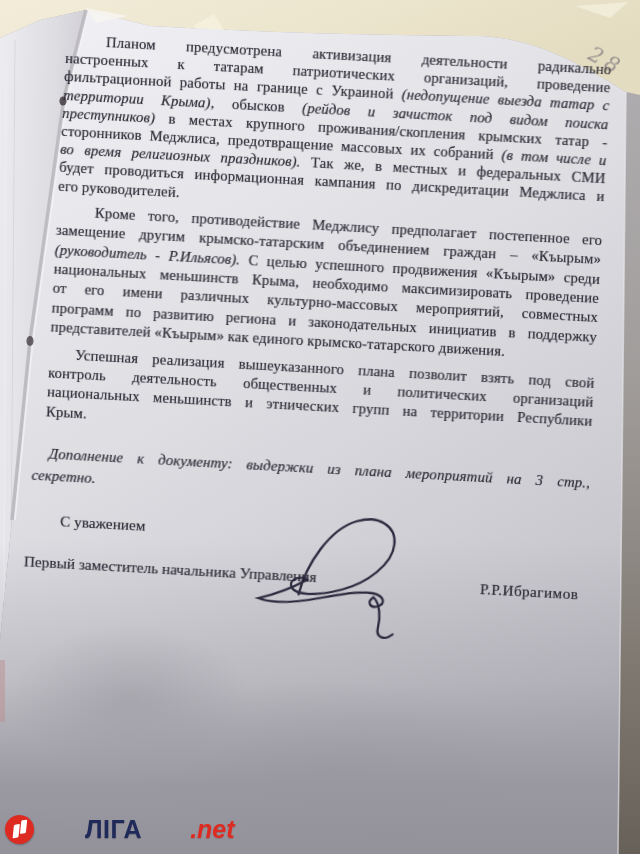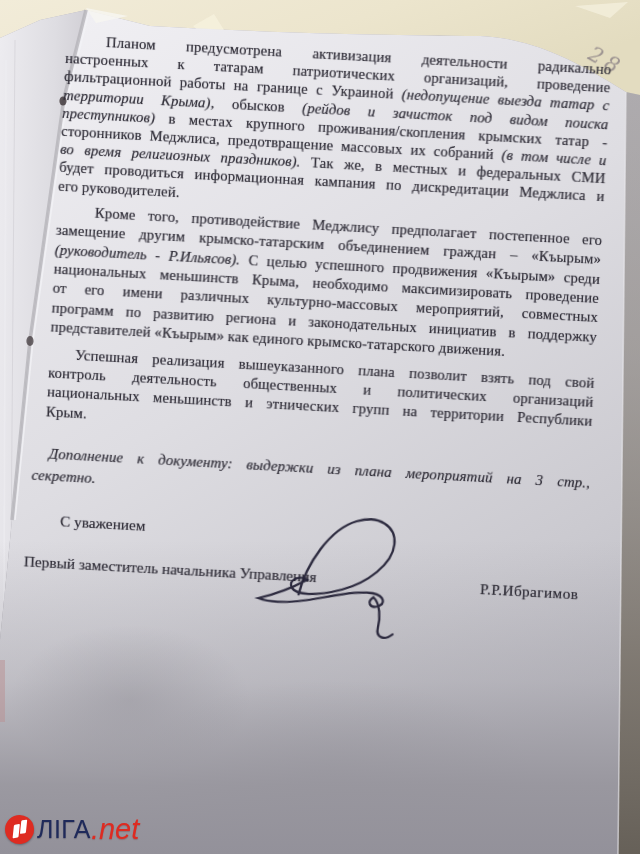--- a/index.html
+++ b/index.html
@@ -34,33 +34,33 @@
     position:absolute;left:588px;top:22px;
     font-family:"DejaVu Serif",serif;font-style:italic;
     font-size:21px;letter-spacing:5px;
     color:var(--pencil,#80767e);opacity:0.72;
     transform:rotate(26deg);
   }
   
   .watermark{
     position:absolute;left:5px;top:810px;height:38px;
     display:flex;align-items:center;
-    font-family:"Liberation Sans",sans-serif;font-weight:normal;
+    font-family:"Liberation Sans",sans-serif;font-weight:bold;gap:48px;
   }
   .wm-icon{
     position:relative;width:29px;height:29px;border-radius:50%;
     background:var(--logo_red,#de2b21);flex:0 0 auto;
     box-shadow:0 1px 2px rgba(20,20,30,0.35);
     transform:rotate(-10deg);
   }
   .wm-icon i{position:absolute;top:8px;width:6px;height:13px;background:#fff;border-radius:1px;transform:skewX(-16deg);}
   .wm-icon i:first-child{left:8px;top:9px;}
   .wm-icon i:last-child{left:16px;top:6px;}
   .wm-brand{font-size:25px;color:var(--logo_navy,#1f2a5a);letter-spacing:0.5px;margin-left:3px;text-shadow:0 1px 1px rgba(30,30,50,0.3);}
-  .wm-suffix{font-size:29px;color:var(--logo_red,#de2b21);font-style:italic;text-shadow:0 1px 1px rgba(120,20,20,0.25);}
+  .wm-suffix{font-size:25px;color:var(--logo_red,#de2b21);font-style:italic;text-shadow:0 1px 1px rgba(120,20,20,0.25);}
 </style>
 </head>
 <body>
 
 <div class="stage">
 
   <svg class="bg" viewBox="0 0 640 854" preserveAspectRatio="none">
     <defs>
       <linearGradient id="gDesk" x1="0" y1="0" x2="0" y2="1">
         <stop offset="0" stop-color="#aeacb3"></stop>

